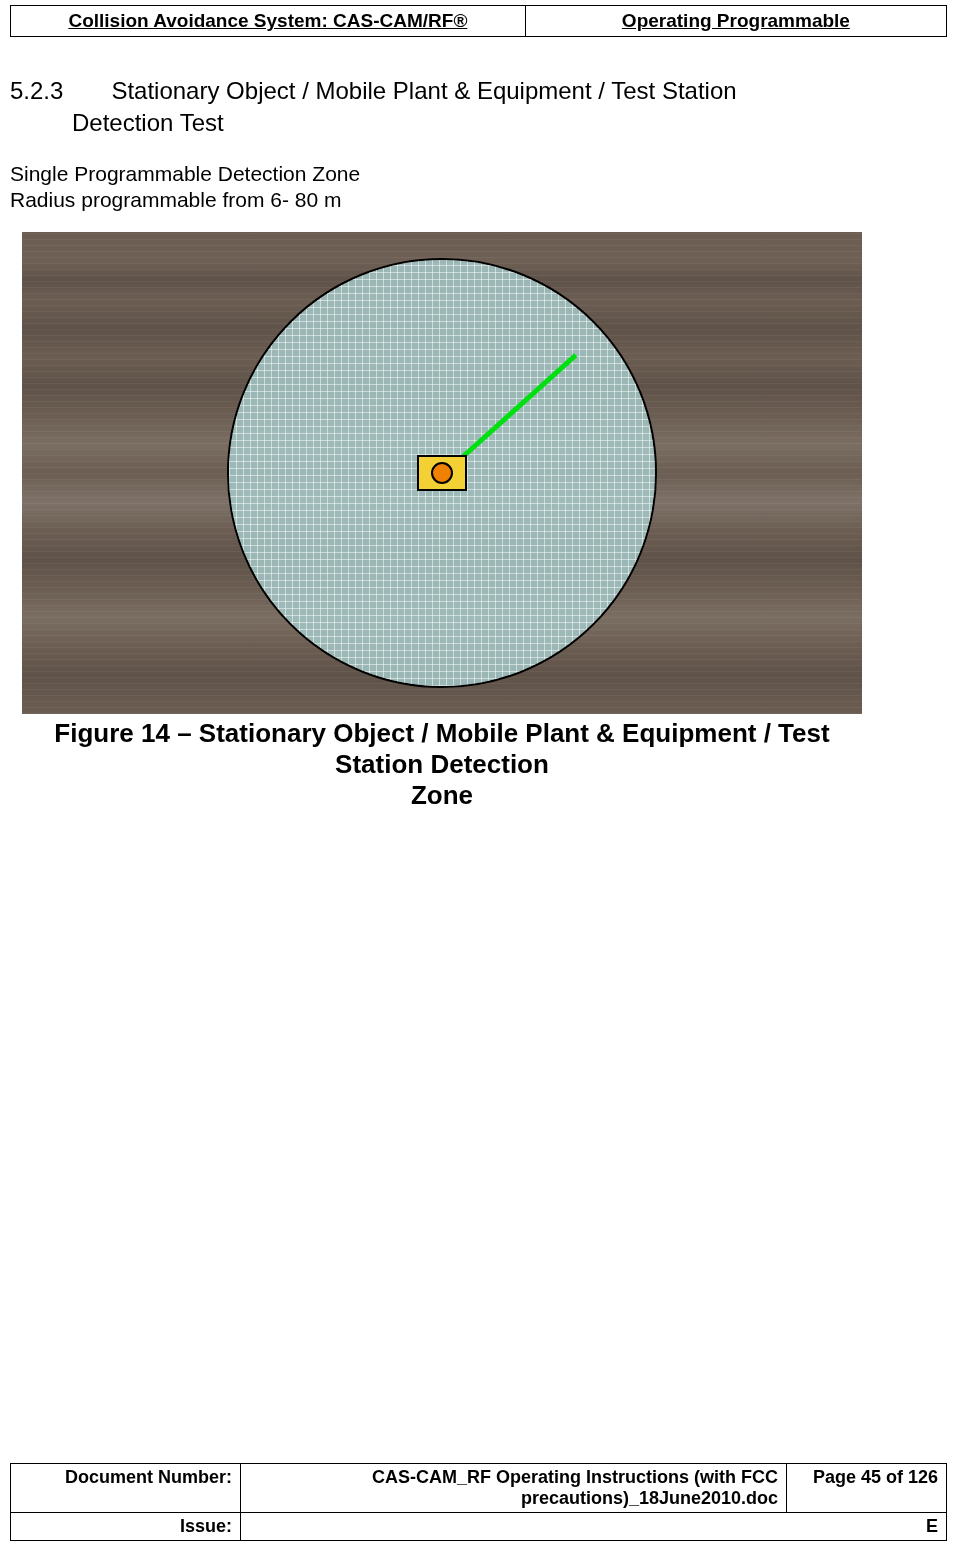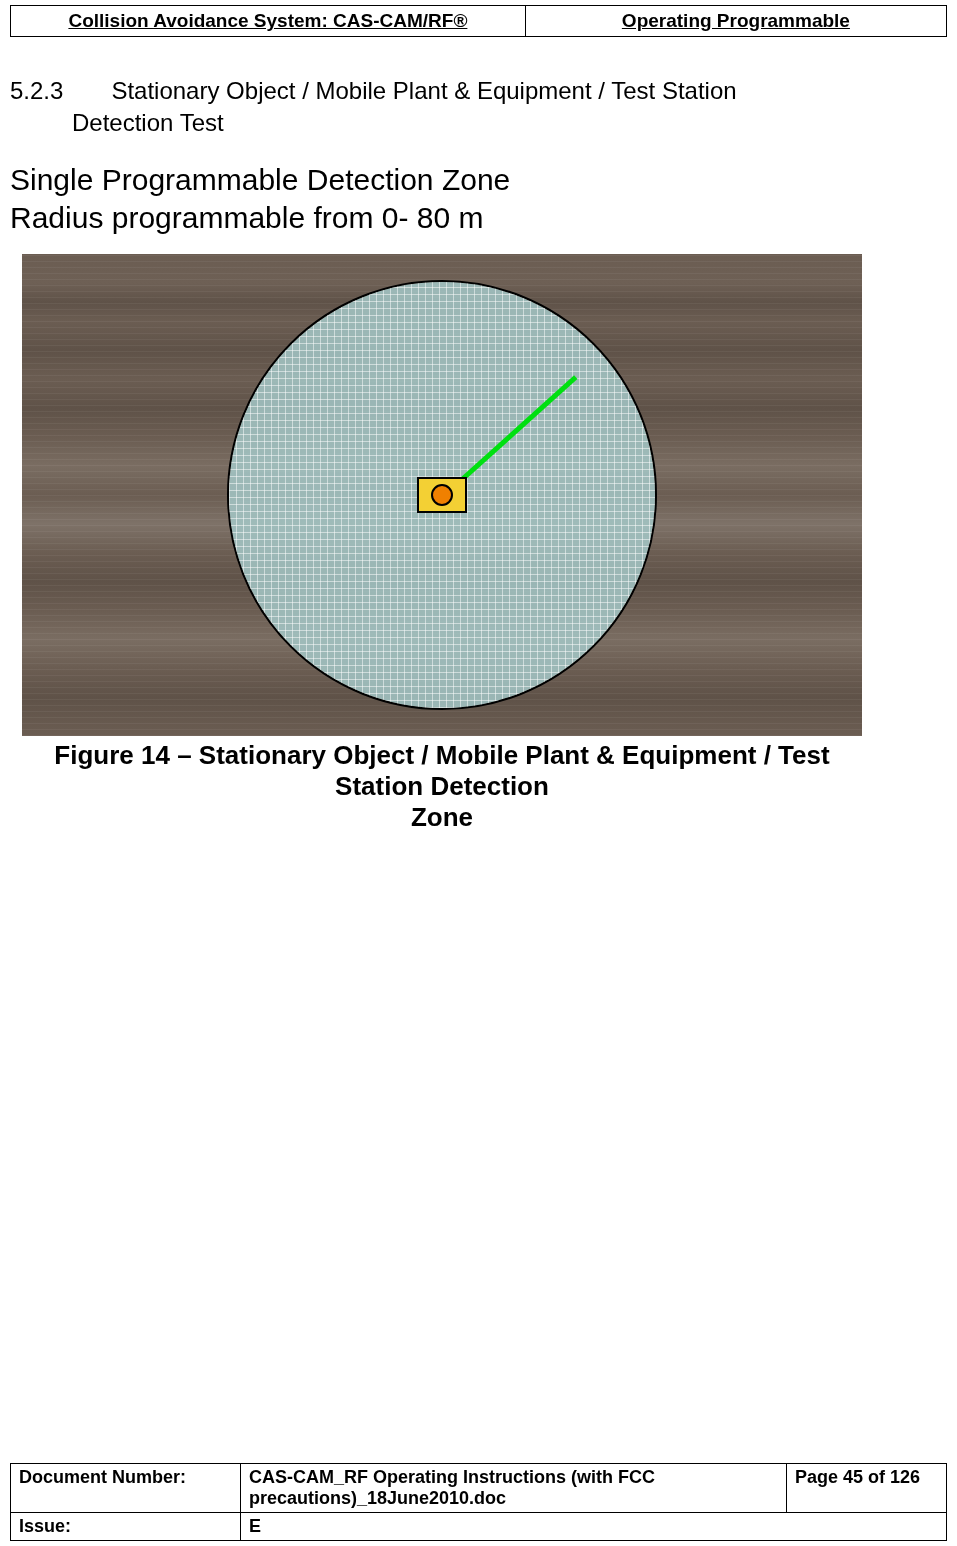--- a/index.html
+++ b/index.html
@@ -50,21 +50,21 @@
     .heading-text {
       font-size: 24px;
       flex: 1;
       margin-left: 12px;
     }
     .heading-cont {
       font-size: 24px;
       padding-left: 62px;
     }
     .body-text {
-      font-size: 30px;
+      font-size: 21px;
       margin-top: 24px;
       line-height: 1.25;
     }
     .figure-wrap {
       margin-top: 18px;
       position: relative;
       width: 840px;
       margin-left: 12px;
     }
     .figure-bg {
@@ -146,21 +146,21 @@
     }
     .footer-table td {
       border-left: 1.5px solid #000;
       border-right: 1.5px solid #000;
       border-top: 1.5px solid #000;
       border-bottom: none;
       padding: 3px 8px;
       font-weight: bold;
       font-size: 18px;
       vertical-align: top;
-      text-align: left;
+      text-align: right;
     }
     .footer-table tr:last-child td {
       border-bottom: 1.5px solid #000;
     }
     .footer-label { width: 230px; }
     .footer-mid { text-align: justify; text-justify: inter-word; }
     .footer-page { width: 160px; }
   </style>
 </head>
 <body>
@@ -178,21 +178,21 @@
 
   <div class="content">
     <div class="heading-row">
       <div class="heading-num">5.2.3</div>
       <div class="heading-text">Stationary Object / Mobile Plant &amp; Equipment / Test Station</div>
     </div>
     <div class="heading-cont">Detection Test</div>
 
     <div class="body-text">
       <div>Single Programmable Detection Zone</div>
-      <div>Radius programmable from 0- 80 m</div>
+      <div>Radius programmable from 6- 80 m</div>
     </div>
 
     <div class="figure-wrap">
       <div class="figure-bg">
         <div class="zone-circle">
           <div class="zone-fill"></div>
         </div>
         <div class="radius-line"></div>
         <div class="center-box">
           <div class="center-dot"></div>

